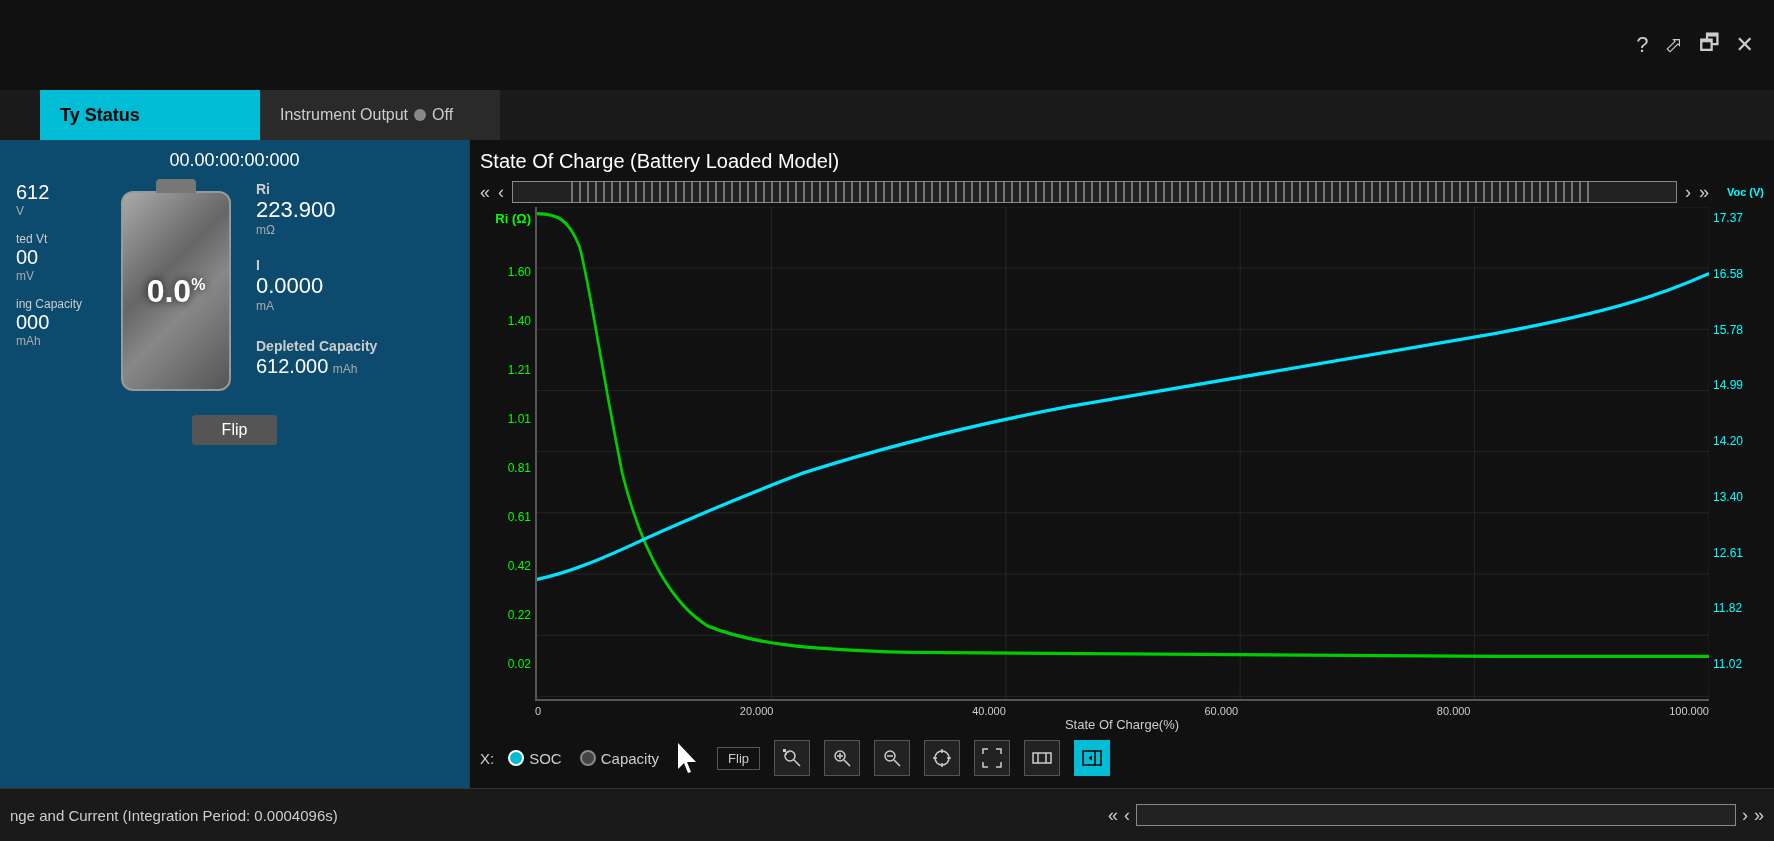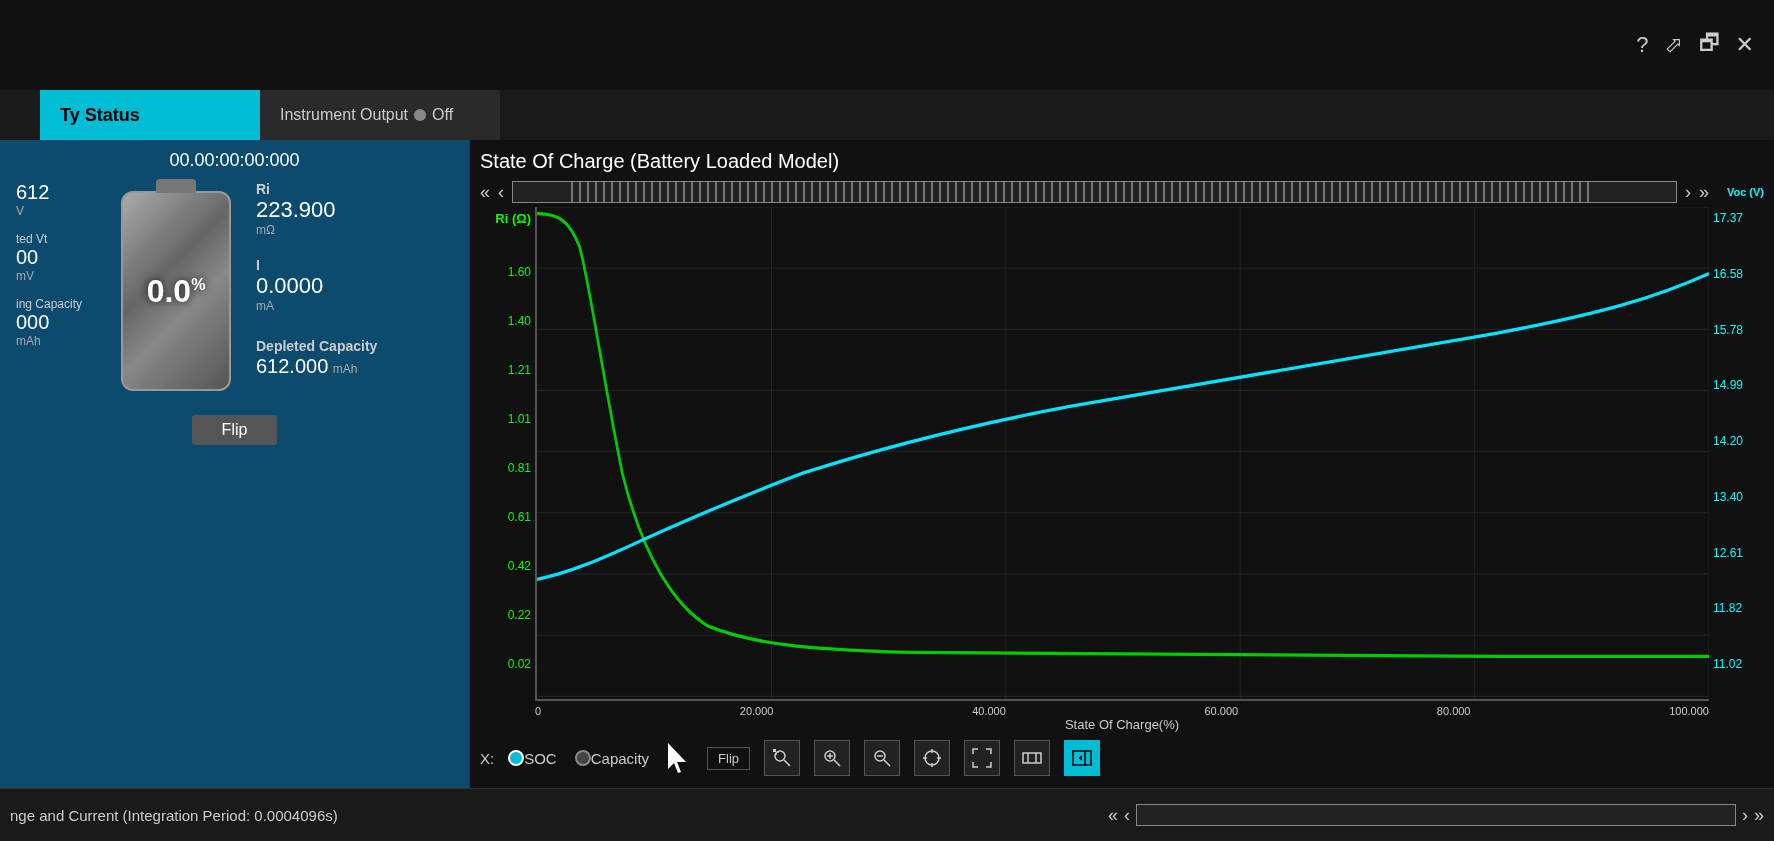--- a/index.html
+++ b/index.html
@@ -358,20 +358,21 @@
       color: #ccc;
     }
     .radio-group {
       display: flex;
       align-items: center;
       gap: 18px;
     }
     .radio-item {
       display: flex;
       align-items: center;
+      gap: 5px;
       font-size: 15px;
       color: #ccc;
     }
     .radio-dot-active {
       width: 16px; height: 16px;
       border-radius: 50%;
       background: #00bcd4;
       border: 2px solid #fff;
     }
     .radio-dot-inactive {

